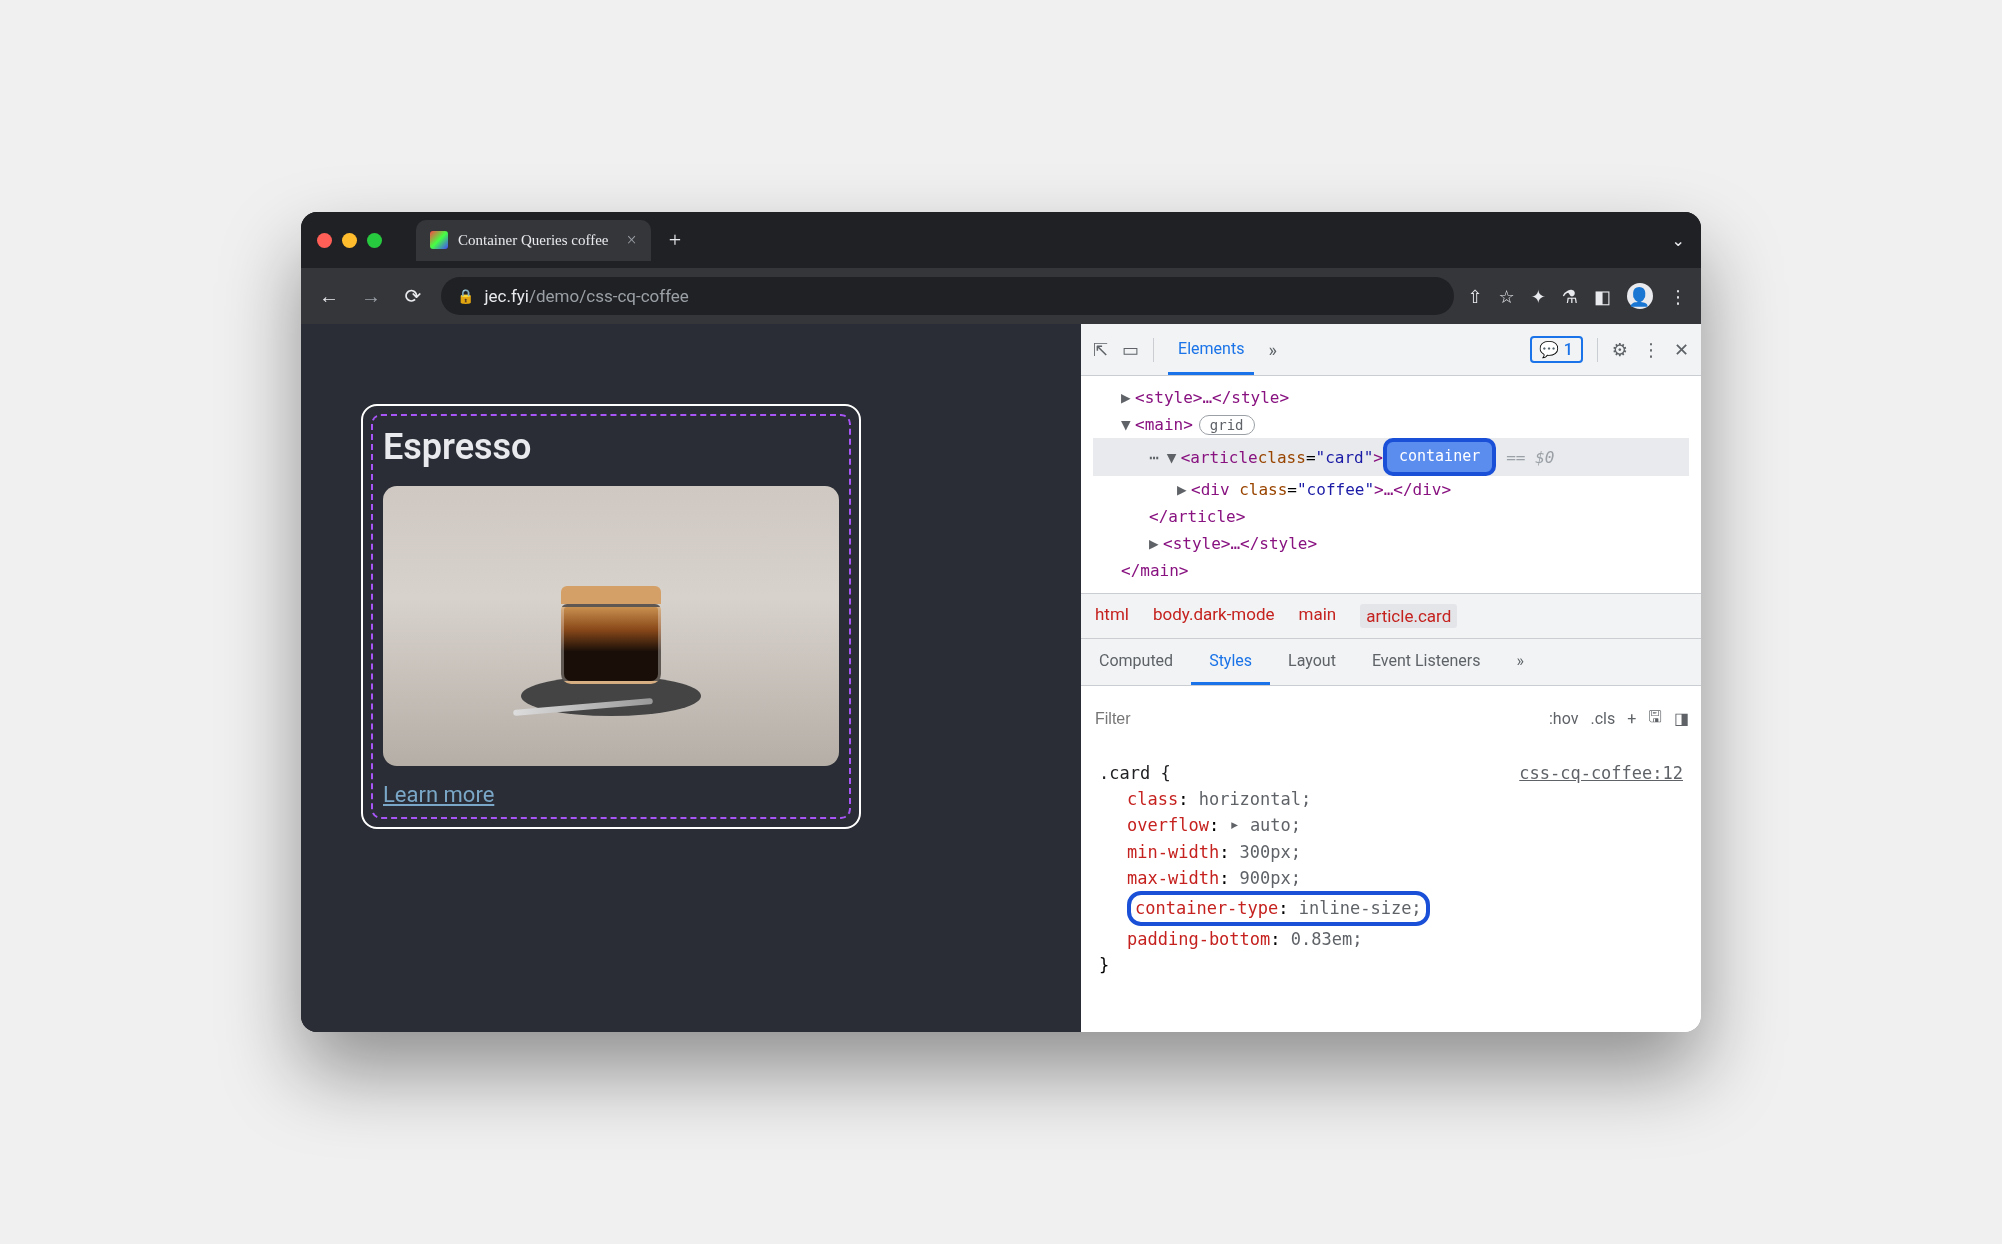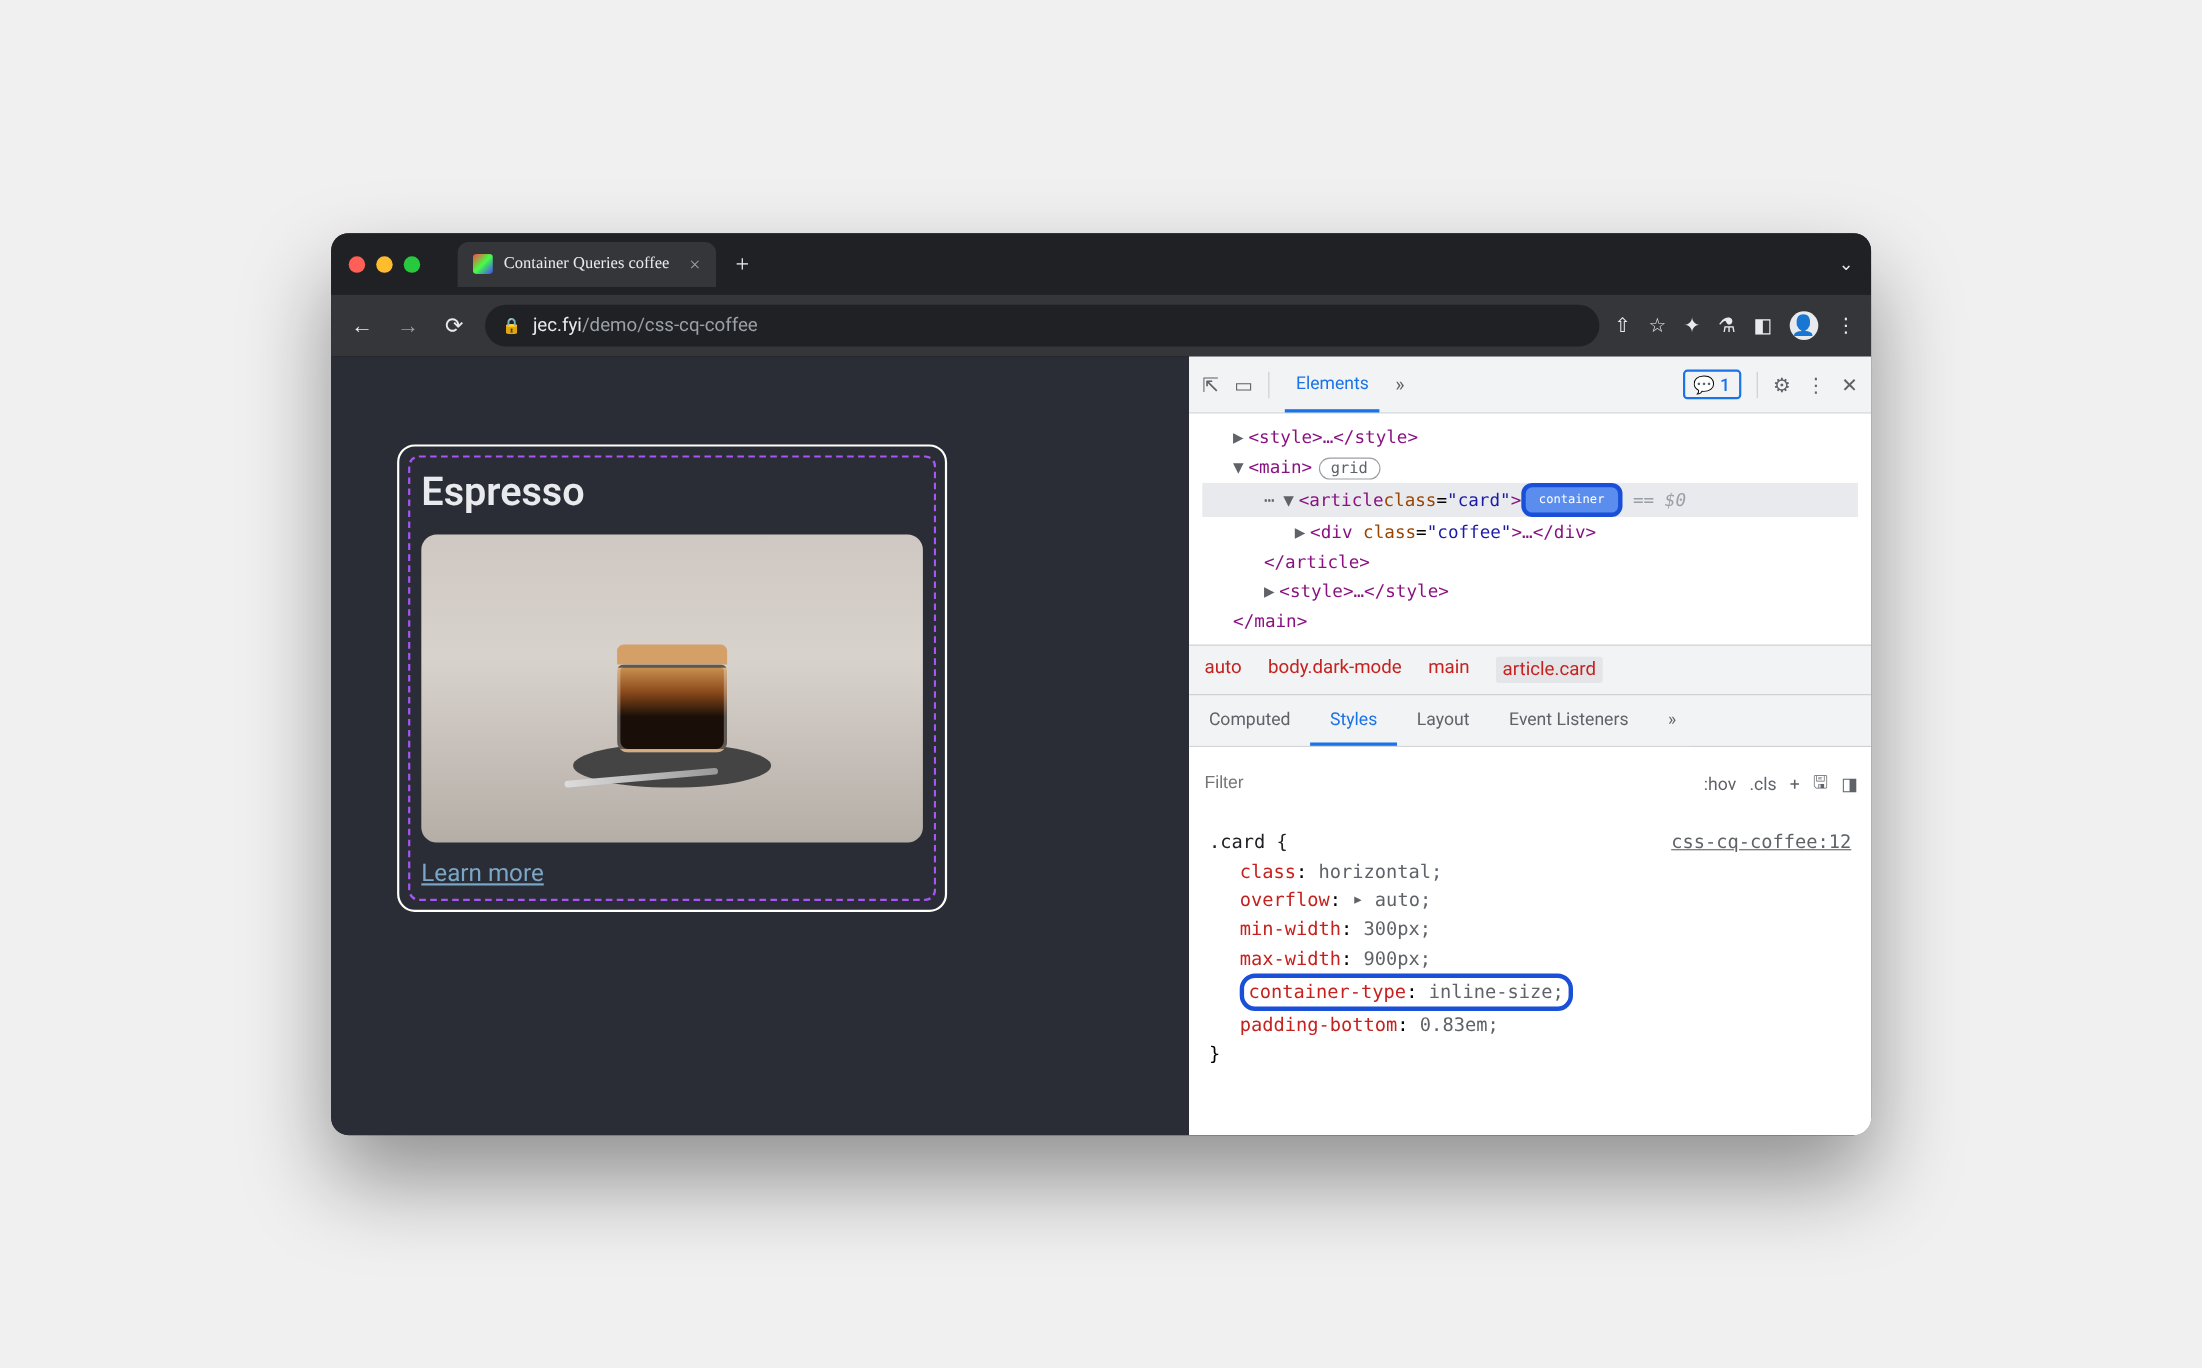--- a/index.html
+++ b/index.html
@@ -44,21 +44,21 @@
 .dt-icon { color: #5f6368; font-size: 18px; cursor: pointer; }
 .issue-badge { display: flex; align-items: center; gap: 4px; border: 2px solid #1a73e8; border-radius: 4px; padding: 2px 8px; color: #1a73e8; font-weight: 500; }
 .dt-body { flex: 1; overflow: auto; background: #fff; }
 .dom-tree { padding: 8px 12px; font-family: Menlo, Monaco, monospace; font-size: 16px; line-height: 1.7; }
 .tag-open, .tag-close { color: #881280; }
 .attr-name { color: #994500; }
 .attr-val { color: #1a1aa6; }
 .indent1 { padding-left: 28px; } .indent2 { padding-left: 56px; } .indent3 { padding-left: 84px; }
 .arrow { display: inline-block; width: 14px; color: #5f6368; }
 .badge-grid { background: #fff; border: 1px solid #9aa0a6; border-radius: 10px; padding: 1px 10px; font-size: 14px; color: #5f6368; margin-left: 6px; }
-.badge-container { background: #5b8def; color: #fff; border-radius: 10px; padding: 2px 12px; font-size: 11px; border: 4px solid #1a4fd8; font-family: Menlo, monospace; text-align: center; }
+.badge-container { background: #5b8def; color: #fff; border-radius: 10px; padding: 2px 12px; font-size: 15px; border: 4px solid #1a4fd8; font-family: Menlo, monospace; text-align: center; }
 .sel-row { background: #e8eaed; display: flex; align-items: center; }
 .dollar { color: #9aa0a6; margin-left: 10px; font-style: italic; font-family: Menlo, monospace; }
 .ellipsis-dots { color: #5f6368; margin-right: 8px; }
 .breadcrumb { background: #f1f3f4; padding: 10px 14px; border-top: 1px solid #cacdd1; font-size: 17px; display: flex; gap: 24px; }
 .breadcrumb span { color: #c5221f; cursor: pointer; }
 .breadcrumb .bc-active { background: #e3e5e8; padding: 2px 6px; border-radius: 3px; }
 .styles-tabs { display: flex; border-top: 1px solid #cacdd1; background: #f1f3f4; }
 .styles-tabs .st { padding: 12px 18px; color: #5f6368; cursor: pointer; border-bottom: 3px solid transparent; }
 .styles-tabs .st.active { color: #1a73e8; border-bottom-color: #1a73e8; }
 .filter-row { display: flex; align-items: center; border-top: 1px solid #cacdd1; background: #fff; }
@@ -153,21 +153,21 @@
             <span class="badge-container">container</span>
             <span class="dollar">== $0</span>
           </div>
           <div class="indent3"><span class="arrow">▶</span><span class="tag-open">&lt;div </span><span class="attr-name">class</span>=<span class="attr-val">"coffee"</span><span class="tag-open">&gt;…&lt;/div&gt;</span></div>
           <div class="indent2"><span class="tag-close">&lt;/article&gt;</span></div>
           <div class="indent2"><span class="arrow">▶</span><span class="tag-open">&lt;style&gt;…&lt;/style&gt;</span></div>
           <div class="indent1"><span class="tag-close">&lt;/main&gt;</span></div>
         </div>
 
         <div class="breadcrumb">
-          <span>auto</span>
+          <span>html</span>
           <span>body.dark-mode</span>
           <span>main</span>
           <span class="bc-active">article.card</span>
         </div>
 
         <div class="styles-tabs">
           <span class="st">Computed</span>
           <span class="st active">Styles</span>
           <span class="st">Layout</span>
           <span class="st">Event Listeners</span>

